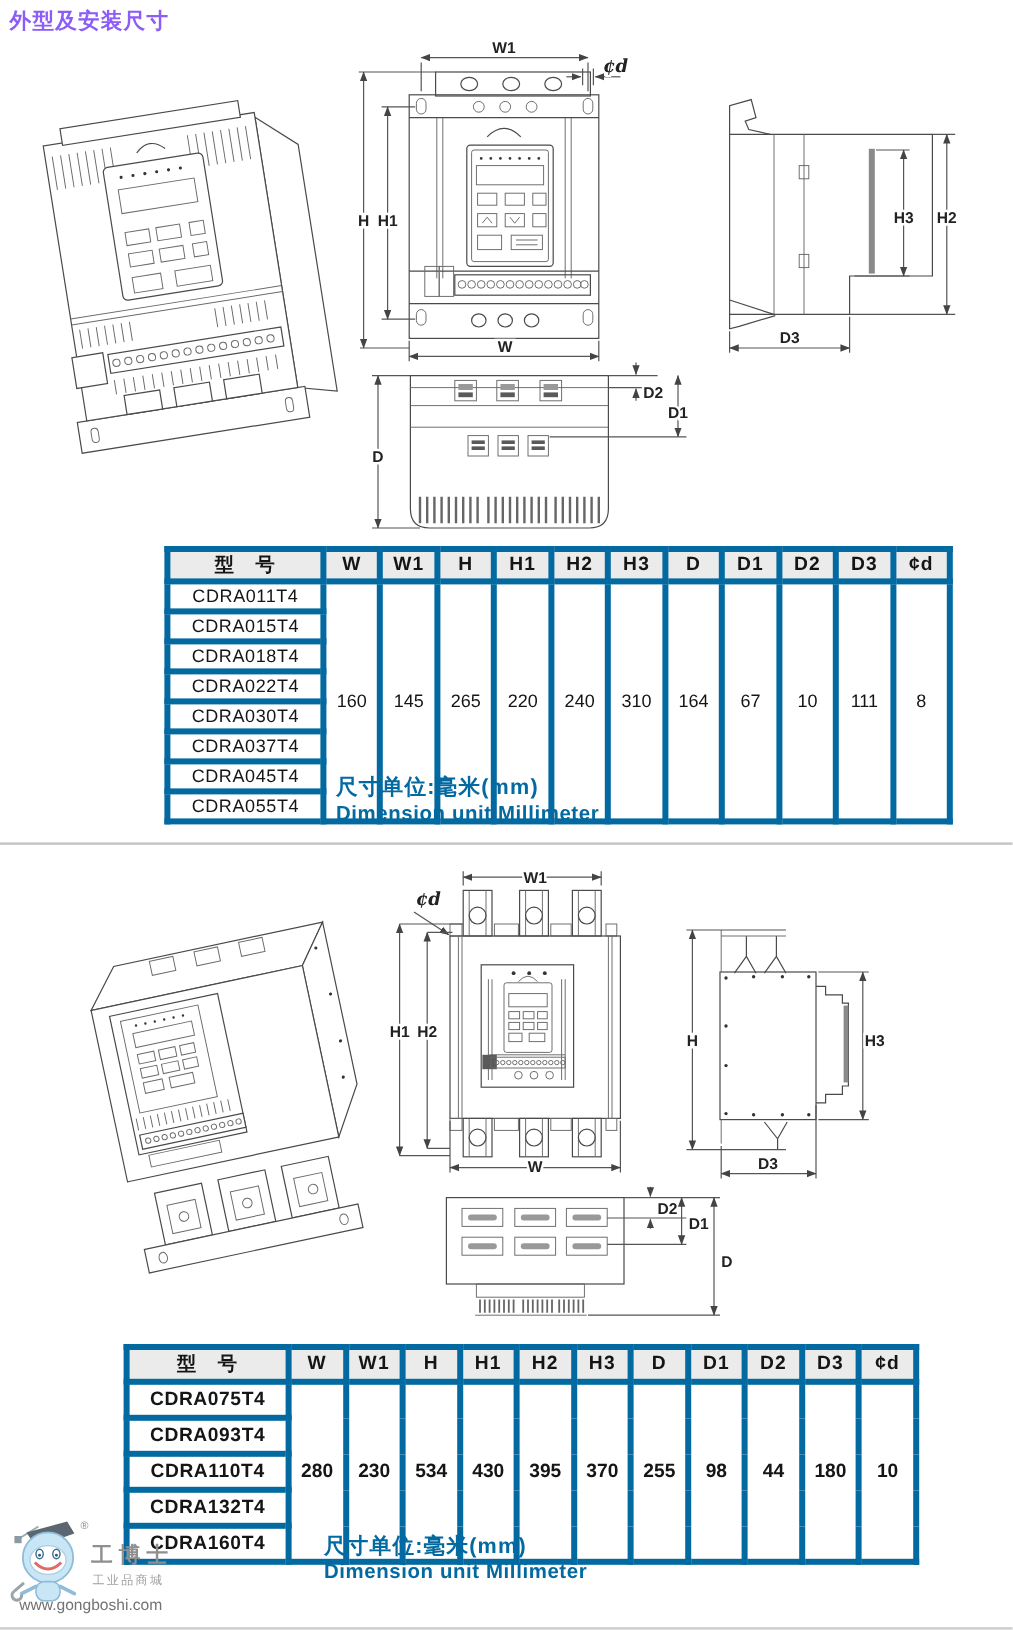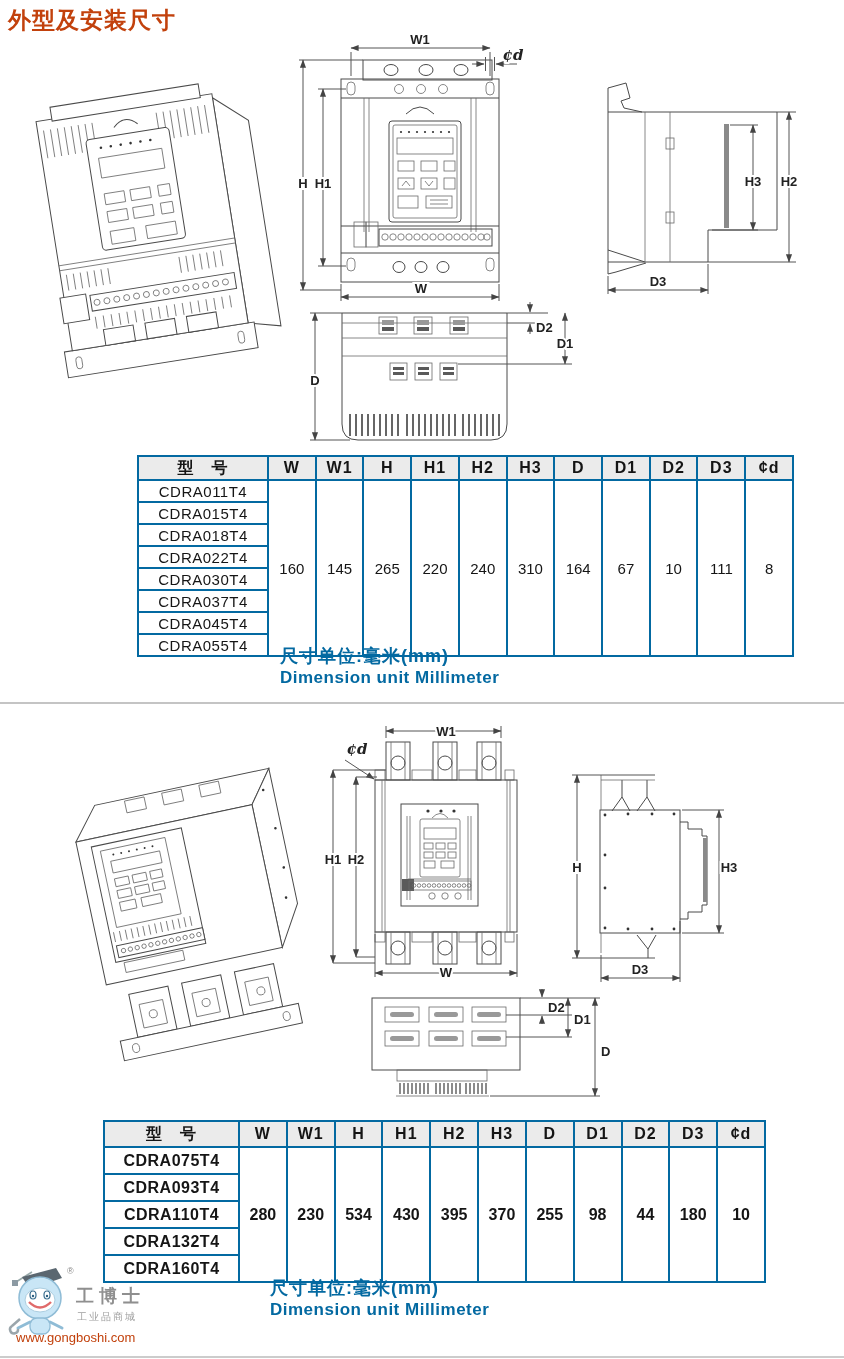--- a/index.html
+++ b/index.html
@@ -1,24 +1,24 @@
 <!DOCTYPE html>
 <html><head>
 <meta charset="utf-8">
 <style>
   html,body{margin:0;padding:0;background:#fff;}
   .page{position:relative;width:844px;height:1359px;background:#fff;overflow:hidden;
         font-family:"Liberation Sans",sans-serif;color:#111;}
   .abs{position:absolute;}
-  .page-title{left:8px;top:5px;font-size:23px;font-weight:bold;letter-spacing:1px;color:#c2410c;}
+  .page-title{left:8px;top:5px;font-size:18px;font-weight:bold;letter-spacing:1px;color:#8b5cf6;}
 
   
   .dim-table{border-collapse:collapse;table-layout:fixed;width:100%;text-align:center;
              color:#151515;border:2px solid #2e2e2e;}
-  .dim-table th,.dim-table td{border:2px solid #0369a1;padding:0;}
+  .dim-table th,.dim-table td{border:5px solid #0369a1;padding:0;}
   .dim-table th{background:#ebebeb;font-weight:700;font-size:16px;height:22px;letter-spacing:1px;}
   .t1 td{height:20px;font-size:15px;}
   .t2 th{height:24px;}
   .t2 td{height:25px;font-size:16px;font-weight:bold;}
   .dim-table td.model{letter-spacing:0.5px;}
   .tbl-wrap-1{left:137px;top:455px;width:657px;}
   .tbl-wrap-2{left:103px;top:1120px;width:663px;}
 
   
   .unit-caption{color:#0369a1;}
@@ -41,21 +41,21 @@
   .phid{font:italic 600 15px "DejaVu Serif",serif;}
   .darkbar{fill:#8a8a8a;stroke:none;}
   .dk{fill:#5a5a5a;stroke:none;}
   .md{fill:#999;stroke:none;}
   .dot{fill:#333;stroke:none;}
 
   
   .wm-brand{left:76px;top:1284px;font-size:18px;font-weight:600;
             letter-spacing:5px;color:#8f8f8f;}
   .wm-tagline{left:77px;top:1310px;font-size:10px;letter-spacing:2px;color:#a0a0a0;}
-  .wm-url{left:16px;top:1330px;font-size:13px;color:#c2410c;}
+  .wm-url{left:16px;top:1330px;font-size:13px;color:#737373;}
 </style>
 </head>
 <body>
 
 <div class="page">
 
   <div class="abs page-title">外型及安装尺寸</div>
 
   <svg class="abs" style="left:0;top:0" width="844" height="460" viewBox="0 0 844 460">
     <defs>

